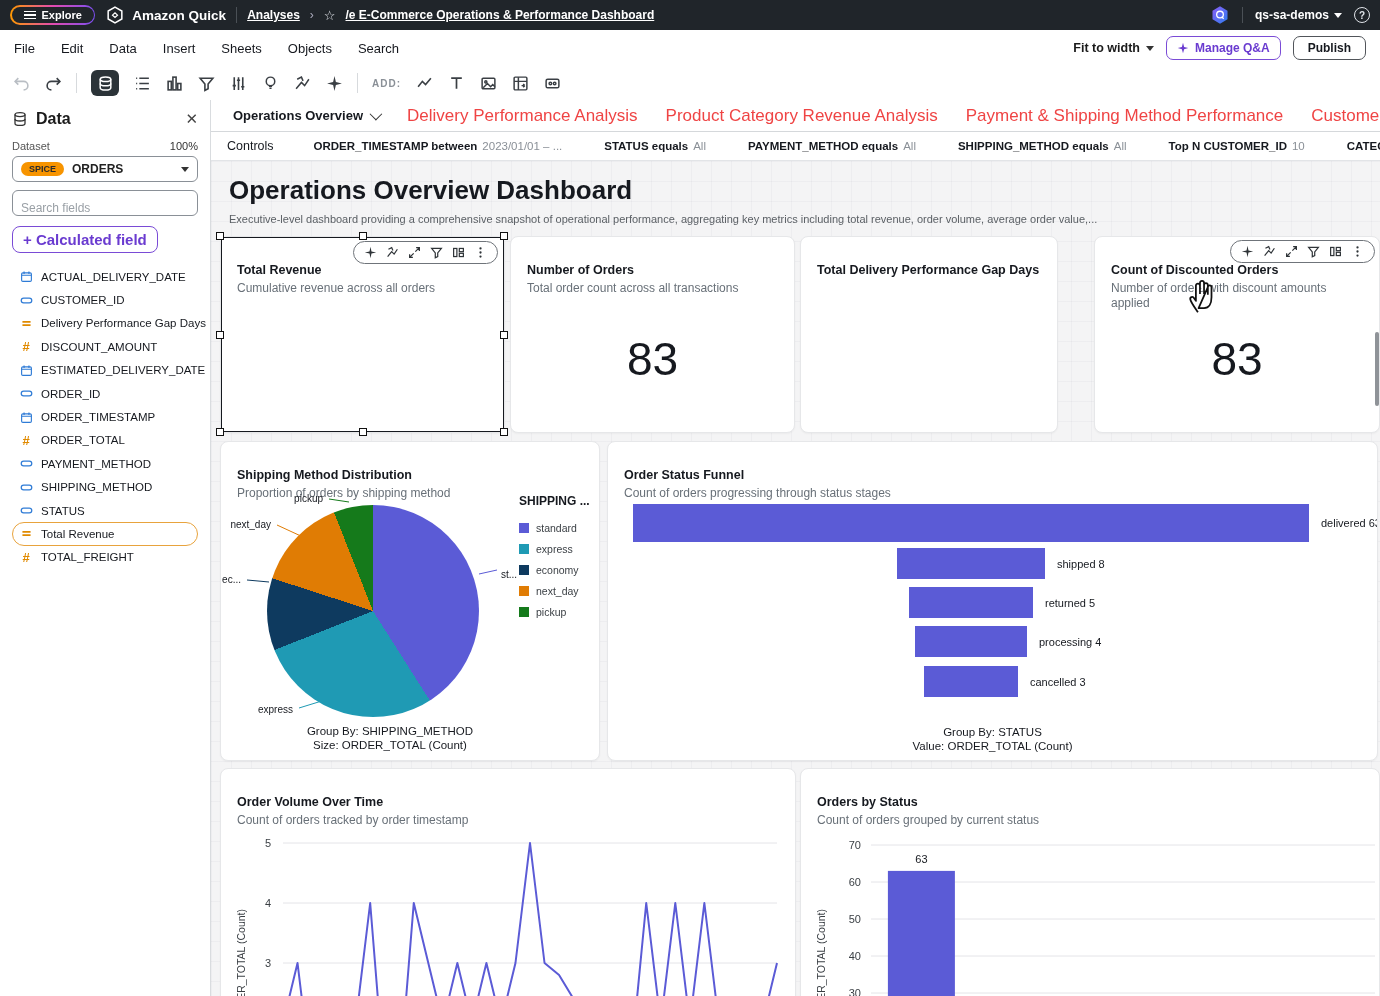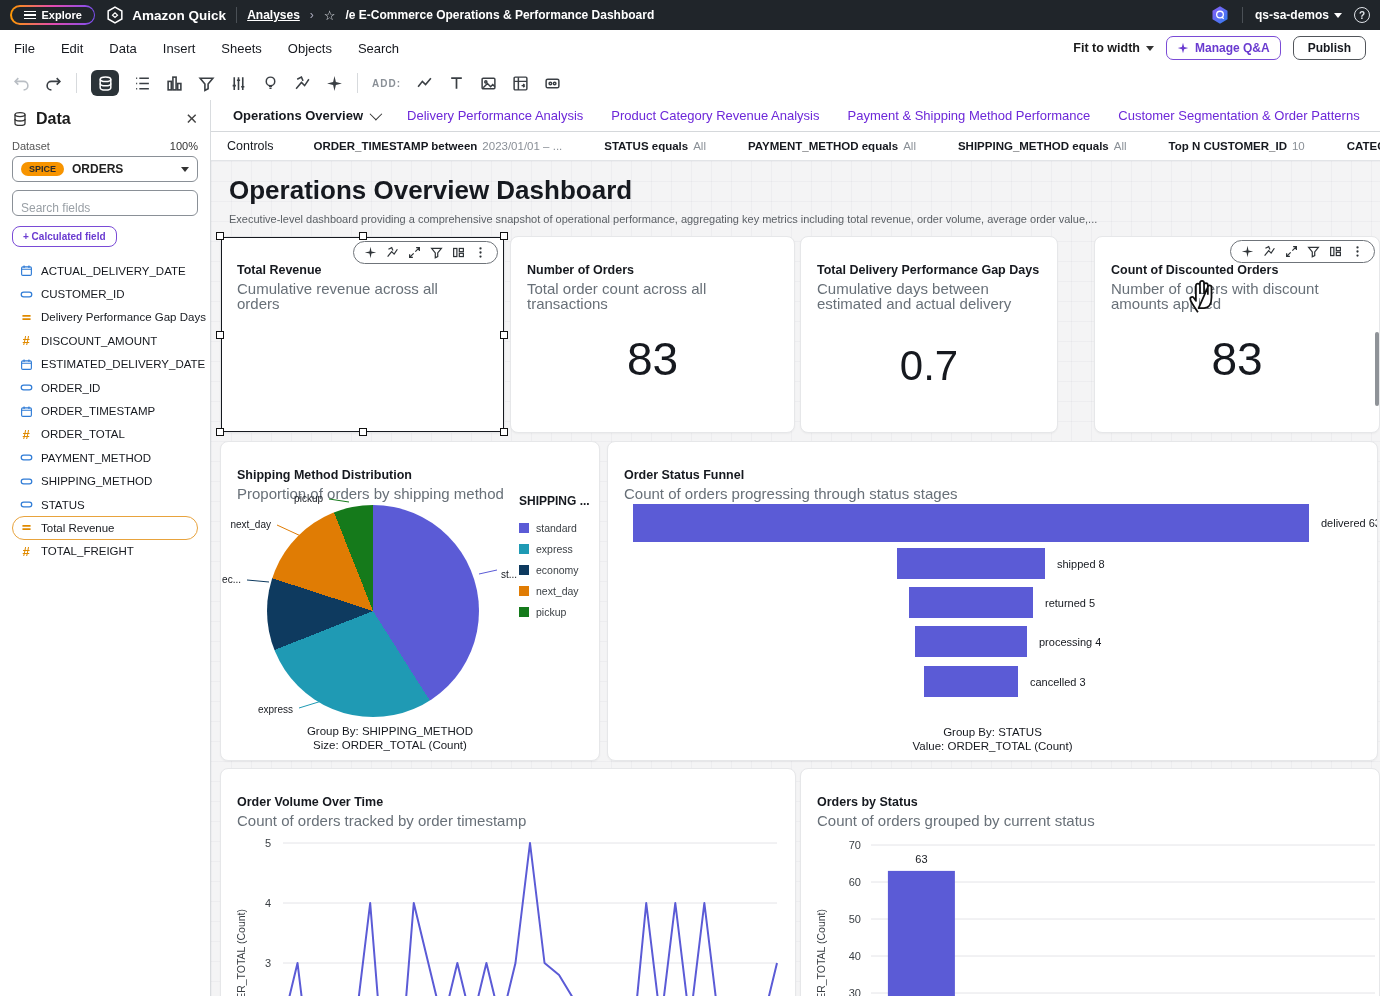--- a/index.html
+++ b/index.html
@@ -12,21 +12,21 @@
     background:linear-gradient(90deg,#ff9900,#e34bb0,#7b4ff2); }
   .explore-pill-inner { display:flex; align-items:center; gap:6px; background:#20252a; border-radius:12px; padding:2px 12px; }
   .explore-pill-inner span { color:#fff; font-size:11px; font-weight:bold; }
   .burger { width:12px; }
   .burger div { height:1.5px; background:#fff; margin:2px 0; }
   .brand { display:flex; align-items:center; gap:7px; color:#fff; font-size:13.5px; font-weight:bold; }
   .tb-divider { width:1px; height:16px; background:#4a5056; }
   .tb-link { color:#fff; font-size:12px; font-weight:bold; text-decoration:underline; }
   .tb-chev { color:#aab; font-size:12px; }
   .tb-star { color:#dfe3e8; font-size:13px; }
-  .tb-title { color:#fff; font-size:12px; font-weight:bold; }
+  .tb-title { color:#fff; font-size:12px; font-weight:bold;text-decoration:underline; }
   .tb-right { margin-left:auto; display:flex; align-items:center; gap:12px; }
   .q-hex { width:20px; height:20px; }
   .tb-account { color:#fff; font-size:12px; font-weight:bold; display:flex; align-items:center; gap:5px; }
   .caret-down { width:0; height:0; border-left:4px solid transparent; border-right:4px solid transparent; border-top:5px solid #fff; }
   .caret-down.open { border-top-color:#333; }
   .help-circ { width:16px; height:16px; border:1.5px solid #dfe3e8; border-radius:50%; color:#dfe3e8;
     font-size:10px; font-weight:bold; display:flex; align-items:center; justify-content:center; }
 
   
   .menubar { height:36px; display:flex; align-items:center; padding:0 14px; gap:26px; background:#fff; }
@@ -59,32 +59,32 @@
     display:flex; align-items:center; padding:0 8px; gap:8px; }
   .spice-pill { background:#f79400; border-radius:9px; font-size:9px; font-weight:bold; color:#2b2b2b; padding:2px 8px; }
   .dataset-name { font-size:12px; font-weight:bold; color:#222; }
   .ds-caret { margin-left:auto; }
   .search-box { margin-top:8px; border:1px solid #8a9097; border-radius:6px; height:26px;
     display:flex; align-items:flex-end; padding:0 8px;gap:24px; }
   .search-box input { border:none; outline:none; font-size:12px; width:150px; color:#333;
     font-family:"Liberation Sans",sans-serif; background:transparent; }
   .search-box input::placeholder { color:#9aa0a6; }
   .calc-btn { margin-top:10px; display:inline-flex; align-items:center; border:1.5px solid #7a4bd6; color:#6a3bd0;
-    border-radius:8px; font-size:10px; font-weight:bold; padding:4px 10px; background:#fff; }
+    border-radius:8px; font-size:15px; font-weight:bold; padding:4px 10px; background:#fff; }
   .field-list { margin-top:12px; }
   .field-row { display:flex; align-items:center; gap:8px; height:23.4px; padding:0 6px; border:1.5px solid transparent; border-radius:12px; }
   .field-row.selected { border-color:#e8a33d; }
   .field-name { font-size:11.5px; color:#16191f; white-space:nowrap; }
   .f-ico { width:14px; height:14px; flex-shrink:0; display:flex; align-items:center; justify-content:center; }
   .f-ico svg { width:13px; height:13px; }
 
   
   .main { flex:1; display:flex; flex-direction:column; min-width:0; }
   .tabstrip { height:32px; display:flex; align-items:center; padding:0 14px; border-bottom:1px solid #d5d8db; background:#fff; }
-  .tab { font-size:13px; color:#6d28d9; padding:0 14px; display:flex; align-items:center; gap:7px; white-space:nowrap; }
+  .tab { font-size:17px; color:#ef4444; padding:0 14px; display:flex; align-items:center; gap:7px; white-space:nowrap; }
   .tab.active { font-weight:bold; color:#16191f; font-size:13px; padding-left:8px; }
   .tab-sep { width:1px; height:16px; background:#c9cdd1; }
   .tab-add { font-size:17px; color:#3a3f44; padding:0 12px; }
   .tab-caret { width:9px; height:9px; border-right:1.5px solid #333; border-bottom:1.5px solid #333;
     transform:rotate(45deg) translateY(-2px); }
 
   .controlsbar { height:29px; display:flex; align-items:center; padding:0 16px; gap:40px; border-bottom:1px solid #e2e4e7; background:#fff; }
   .controls-title { font-size:12.5px; color:#16191f; }
   .ctl { font-size:11.5px; white-space:nowrap; }
   .ctl b { color:#16191f; }
@@ -93,21 +93,21 @@
   .canvas { position:relative; flex:1; background:#f4f4f5; overflow:hidden;
     background-image:linear-gradient(to right, rgba(110,110,140,0.055) 1px, transparent 1px),
                      linear-gradient(to bottom, rgba(110,110,140,0.055) 1px, transparent 1px);
     background-size:20px 20px; }
 
   .page-title { position:absolute; left:18px; top:14px; font-size:26px; font-weight:bold; color:#16191f; }
   .page-sub { position:absolute; left:18px; top:52px; font-size:11px; color:#5a5f64; }
 
   .card { position:absolute; background:#fff; border:1px solid #e6e7e9; border-radius:8px; box-shadow:0 1px 2px rgba(0,0,0,0.04); }
   .card-title { position:absolute; left:16px; top:26px; font-size:12.5px; font-weight:bold; color:#16191f; }
-  .card-sub { position:absolute; left:16px; top:44px; font-size:15px; color:#687078; line-height:15px; }
+  .card-sub { position:absolute; left:16px; top:44px; font-size:12px; color:#687078; line-height:15px; }
   .kpi-value { position:absolute; left:0; right:0; text-align:center; font-size:46px; color:#16191f; }
 
   .sel-border { position:absolute; inset:0; border:1.5px solid #16191f; border-radius:2px; pointer-events:none; }
   .handle { position:absolute; width:8px; height:8px; background:#fff; border:1.5px solid #111; }
 
   .mini-toolbar { position:absolute; display:flex; align-items:center; gap:9px; background:#fff;
     border:1px solid #6f747a; border-radius:14px; padding:4px 10px; z-index:5; }
   .mini-toolbar svg { width:13px; height:13px; color:#2f3438; }
 
   .chart-caption { position:absolute; left:0; right:0; text-align:center; font-size:11.5px; color:#16191f; }
@@ -510,22 +510,20 @@
             </svg>
           </div>
         </div>
         <div class="card" style="left: 299px; top: 75px; width: 285px; height: 197px;">
           <div class="card-title">Number of Orders</div>
           <div class="card-sub" style="max-width: 245px;">Total order count across all transactions</div>
           <div class="kpi-value" style="top: 95px;">83</div>
         </div>
         <div class="card" style="left: 589px; top: 75px; width: 258px; height: 197px;">
           <div class="card-title">Total Delivery Performance Gap Days</div>
-          <div class="card-sub" style="max-width: 249px;">Cumulative days between estimated and actual delivery</div>
-          <div class="kpi-value" style="top: 105px; font-size: 42px;">0.7</div>
         </div>
         <div class="card" style="left: 883px; top: 75px; width: 286px; height: 197px;">
           <div class="card-title">Count of Discounted Orders</div>
           <div class="card-sub" style="max-width: 246px;">Number of orders with discount amounts applied</div>
           <div class="kpi-value" style="top: 95px;">83</div>
           <div class="mini-toolbar" style="top: 3px; right: 4px;">
             <svg viewBox="0 0 16 16" fill="currentColor">
               <path d="M8 1 L9.2 6.8 L15 8 L9.2 9.2 L8 15 L6.8 9.2 L1 8 L6.8 6.8 Z"></path>
             </svg>
             <svg viewBox="0 0 16 16" fill="none" stroke="currentColor" stroke-width="1.5">

